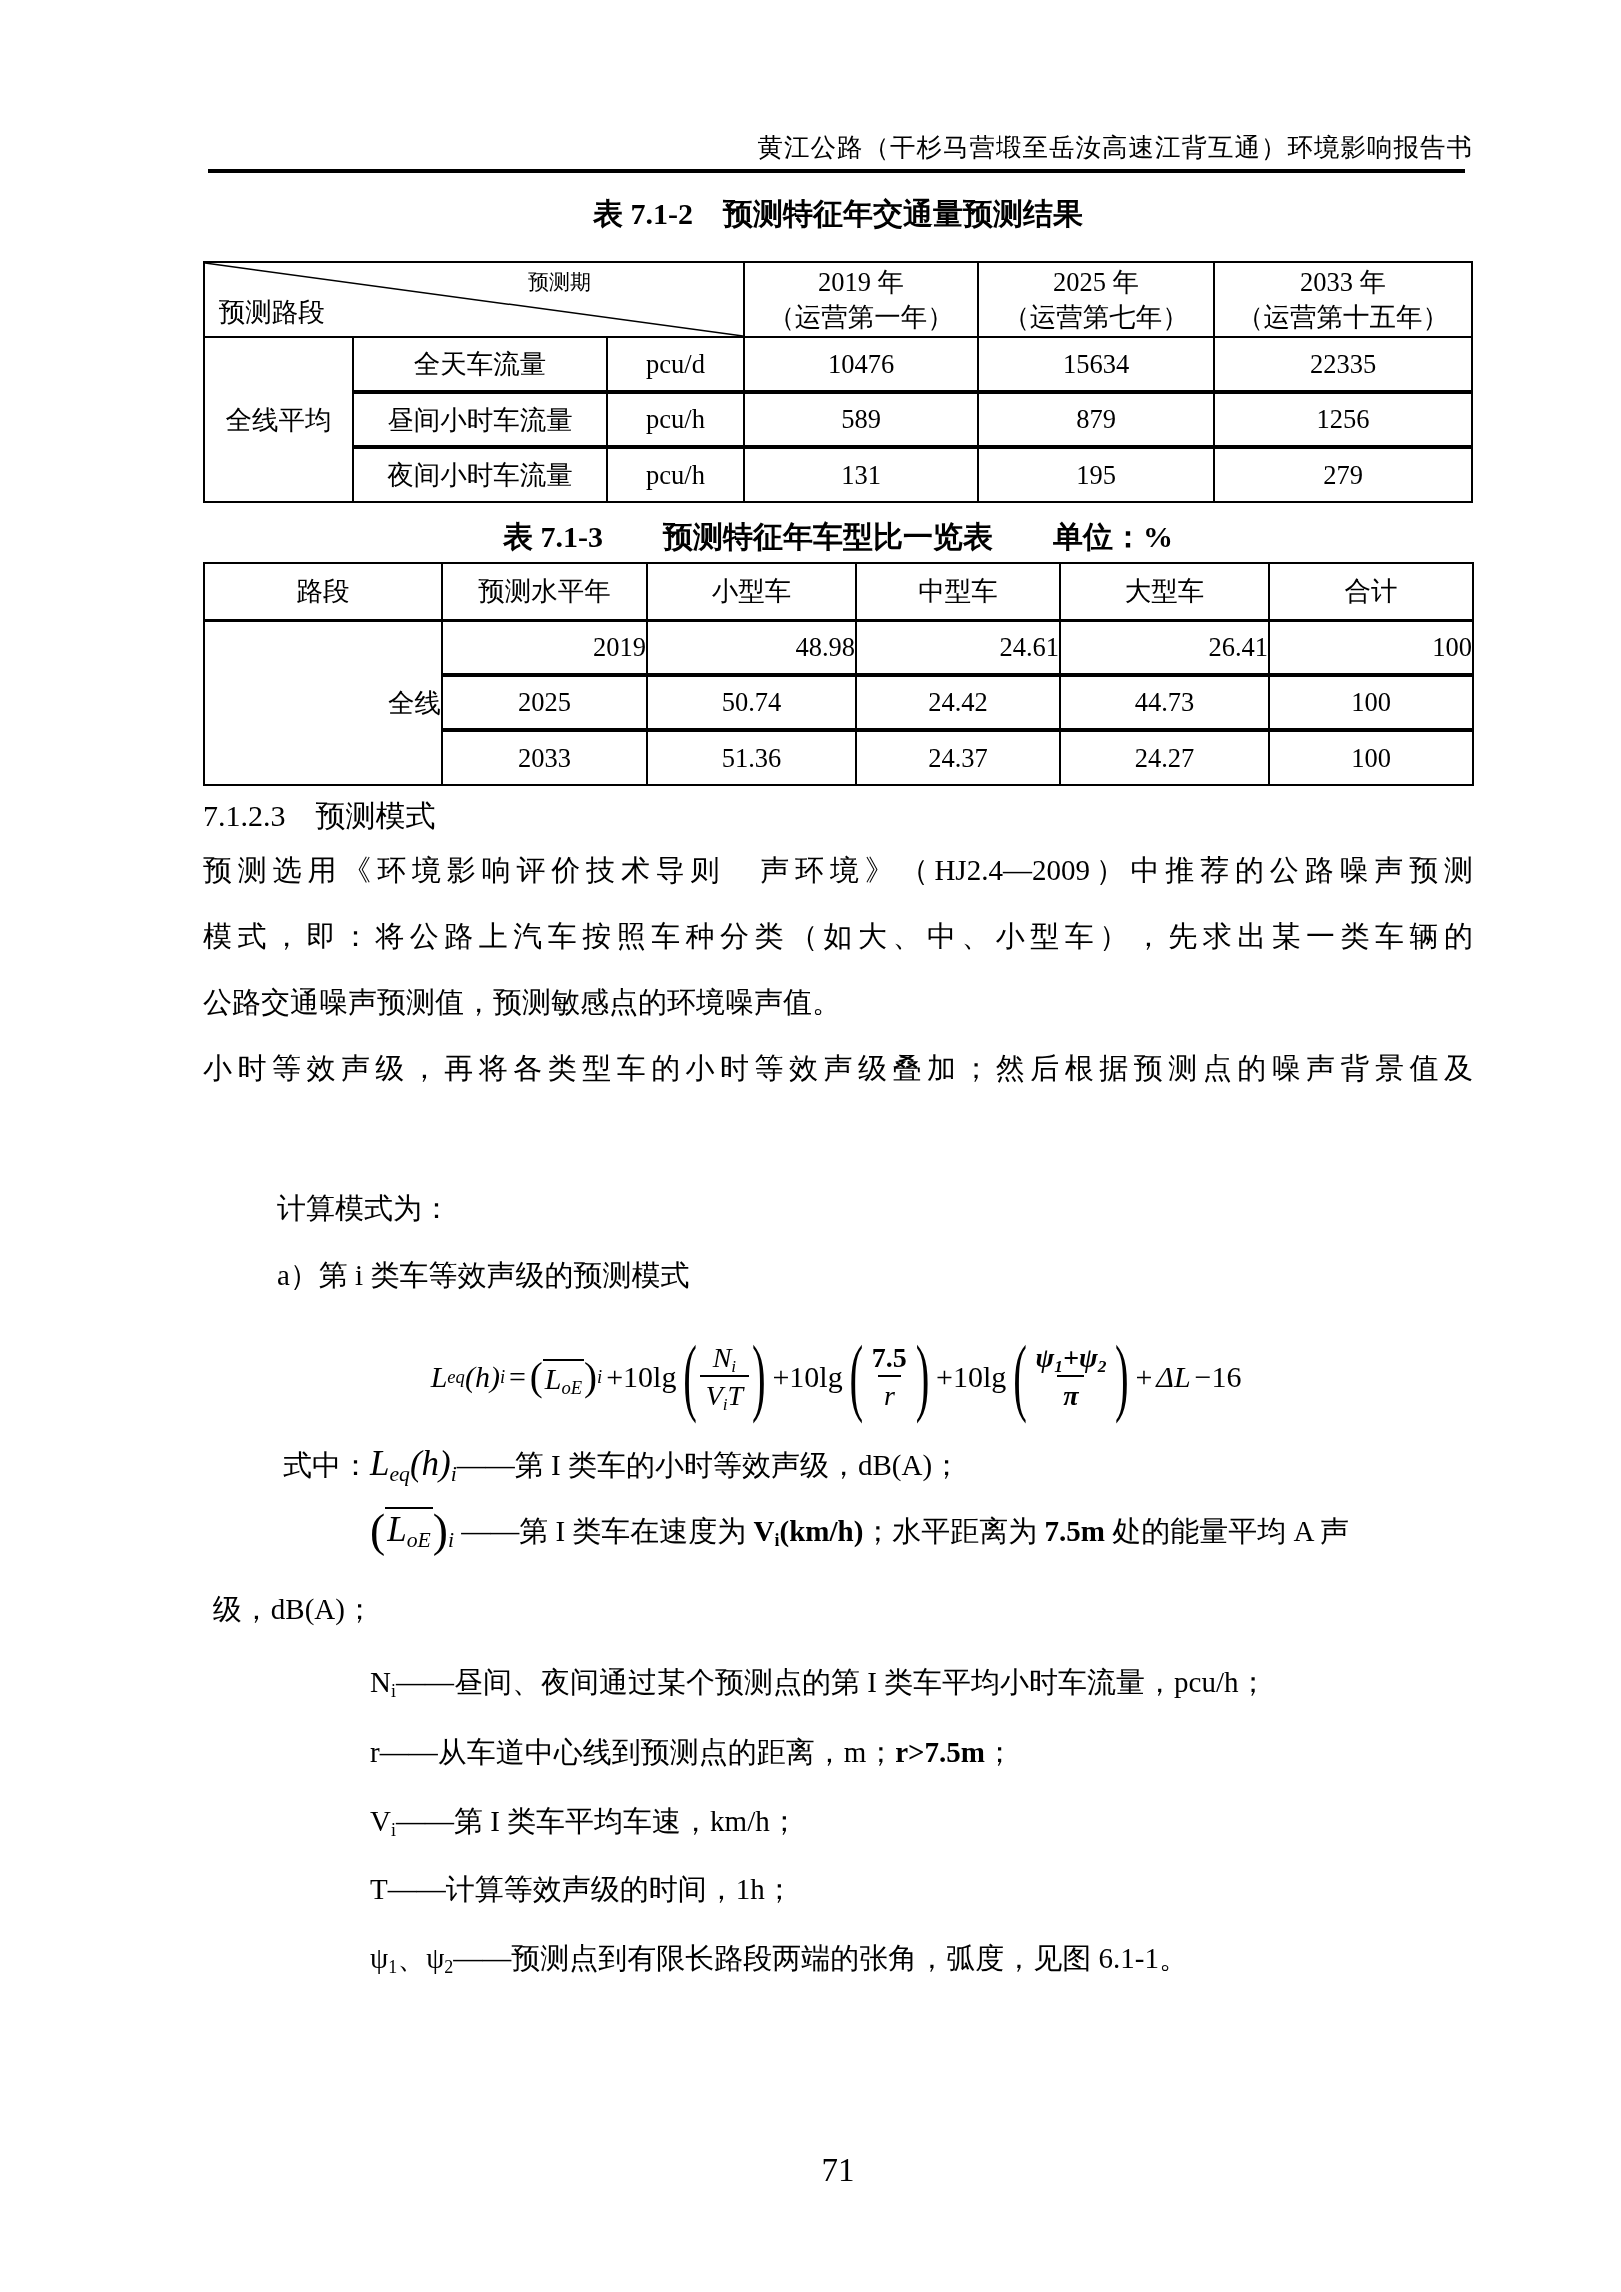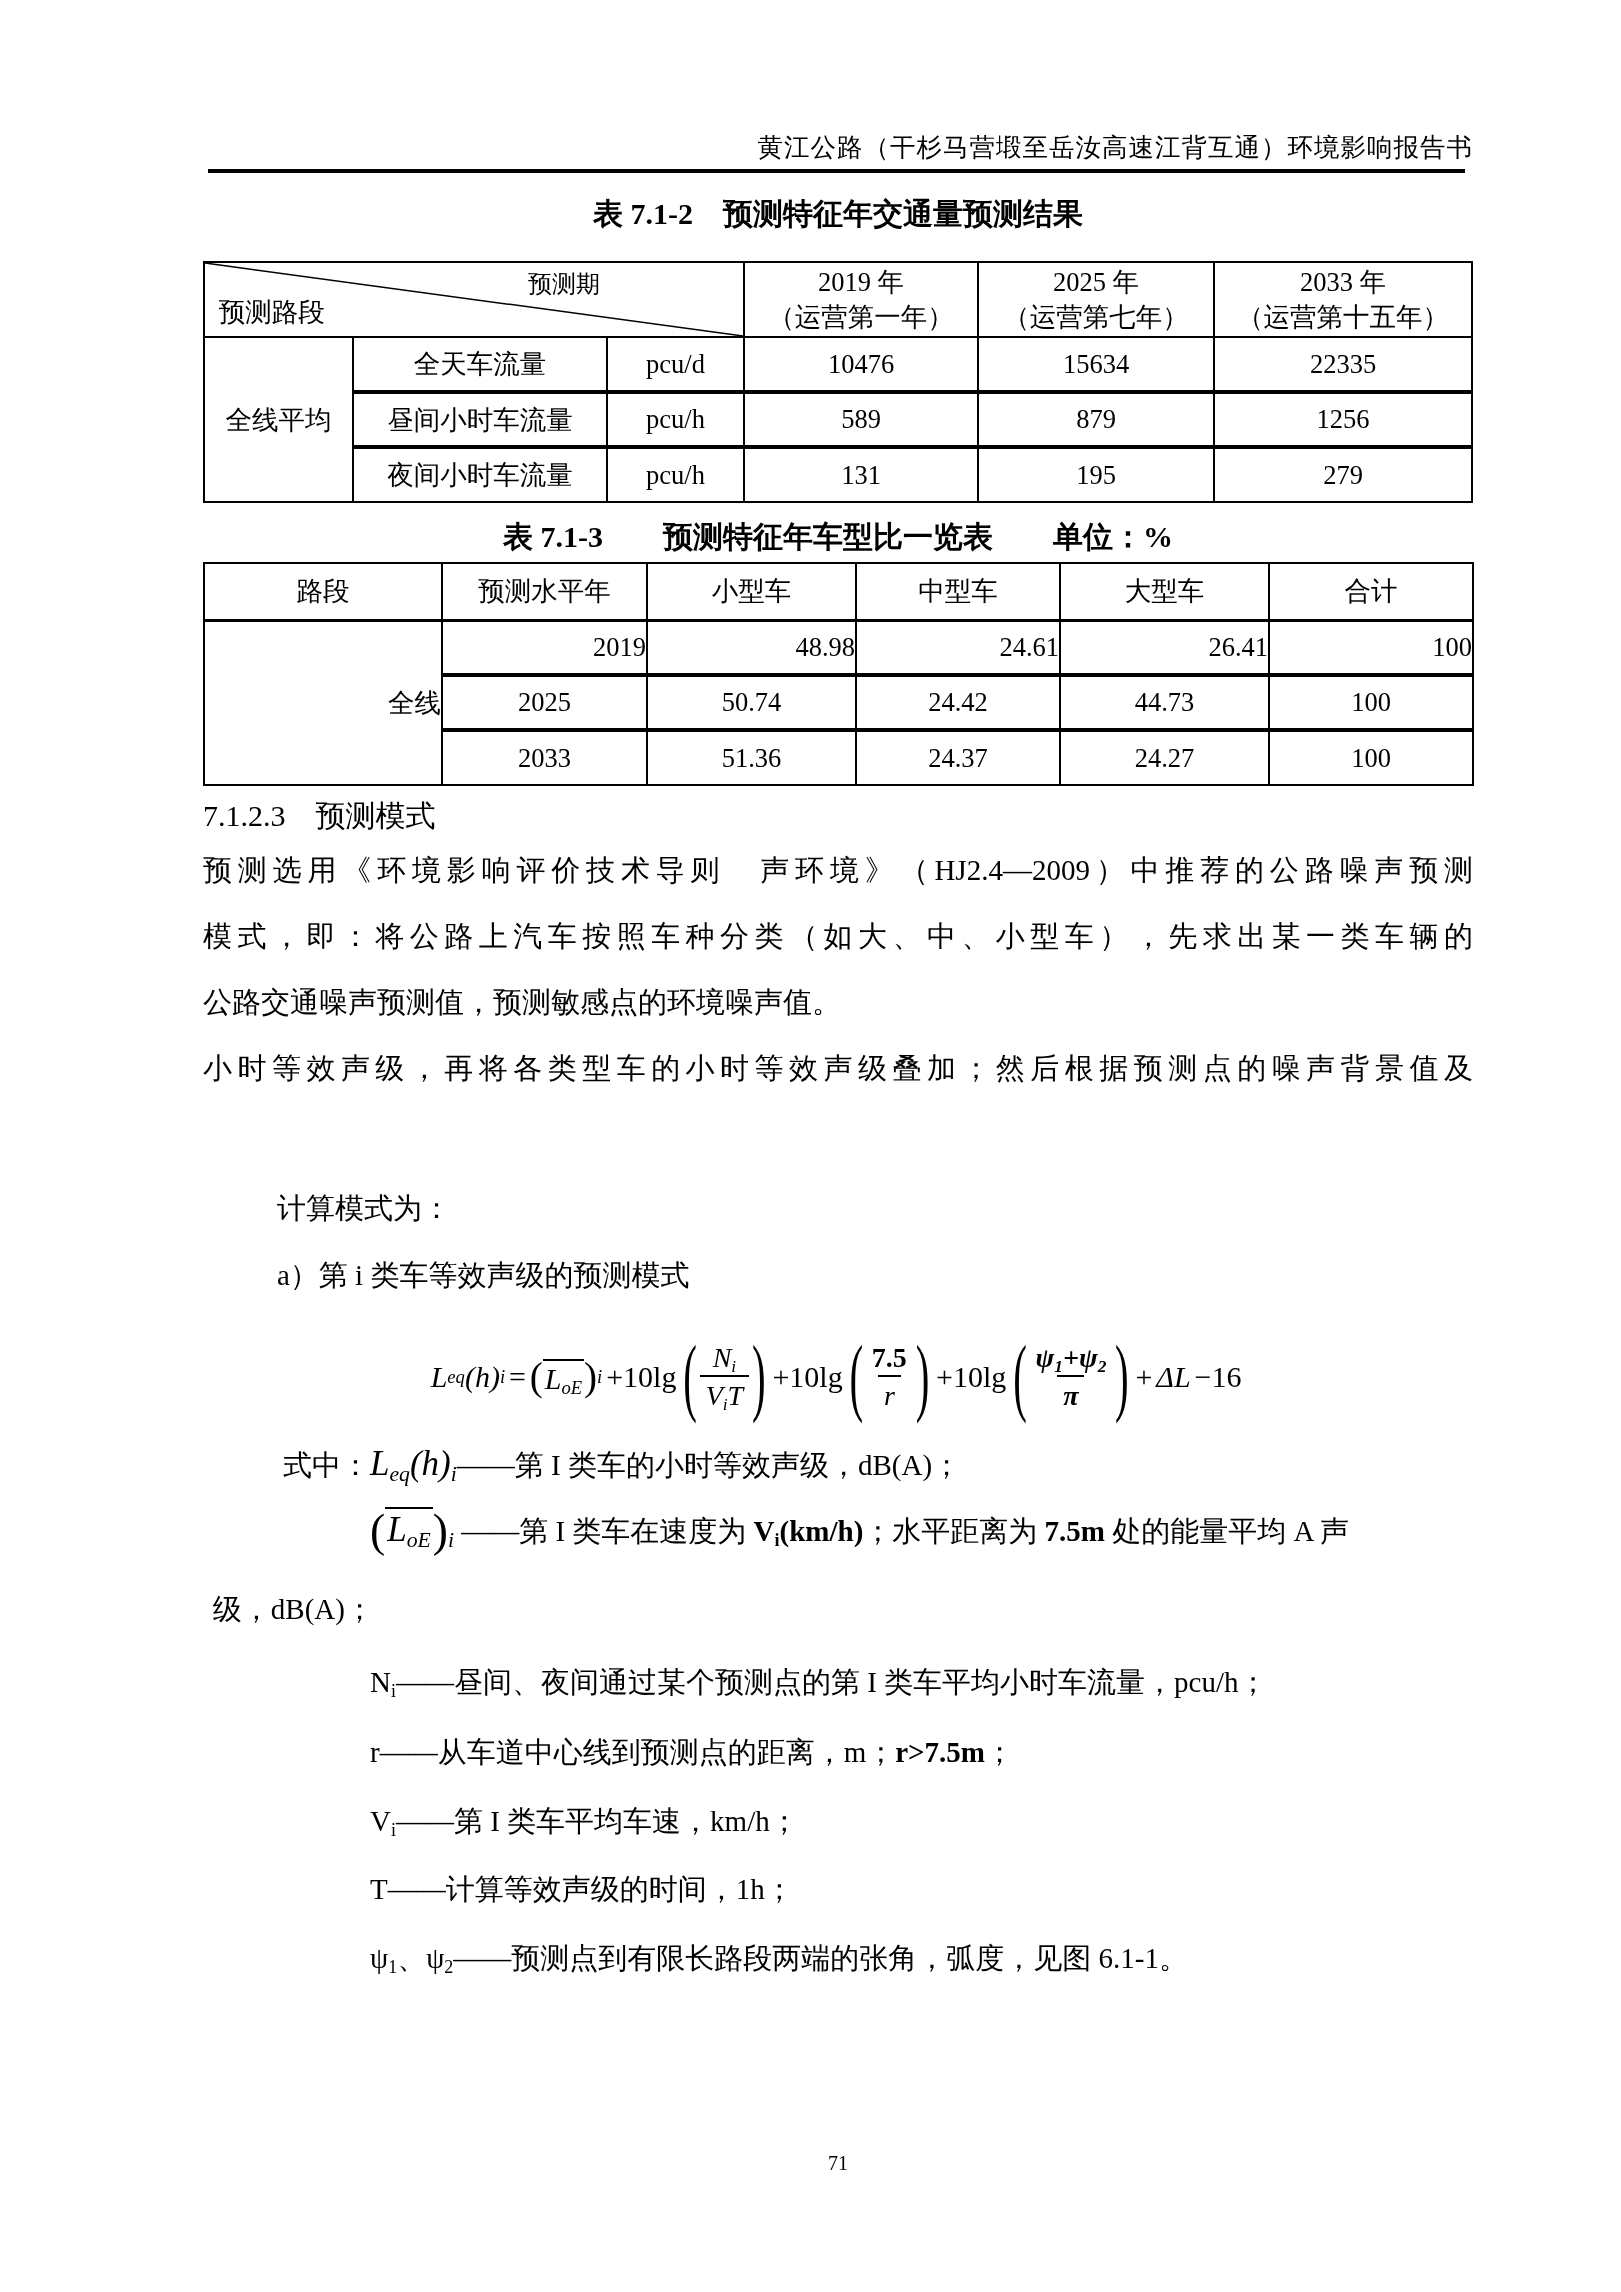--- a/index.html
+++ b/index.html
@@ -33,21 +33,21 @@
   table.t td{
     border:2px solid #000;text-align:center;vertical-align:middle;
     font-size:26.5px;padding:0;overflow:hidden;
   }
   table.t1 tr.r2 td, table.t1 tr.r3 td{border-top-width:4.9px;}
   table.t2 tr.r1 td{border-top-width:3.9px;text-align:right;}
   table.t2 tr.r2 td, table.t2 tr.r3 td{border-top-width:4.9px;}
   .yearhdr div{line-height:35px;}
   .corner{position:relative;}
   .corner svg{position:absolute;left:0;top:0;width:100%;height:100%;}
-  .corner .c-top{position:absolute;top:4.9px;left:323px;font-size:24px;}
+  .corner .c-top{position:absolute;top:4.9px;left:323px;font-size:21px;}
   .corner .c-bot{position:absolute;bottom:6px;left:13.7px;font-size:26.5px;}
   
   .sec-heading{position:absolute;left:0;font-size:30px;white-space:pre;}
   .para{position:absolute;left:0;width:100%;font-size:29px;}
   .para .ln{height:66px;line-height:39px;}
   .para .j{text-align:justify;text-align-last:justify;}
   .para .ind{text-indent:59px;}
   .inline-ln{position:absolute;left:0;width:100%;font-size:29px;line-height:39px;white-space:nowrap;}
   .pl75{padding-left:74px;}
   .pl82{padding-left:80px;}
@@ -64,21 +64,21 @@
     position:absolute;left:0;width:100%;height:127px;
     display:flex;justify-content:center;align-items:center;
     font-size:30px;white-space:nowrap;
   }
   .formula .grp{display:inline-flex;align-items:center;}
   .frac{display:inline-flex;flex-direction:column;align-items:center;font-size:28px;line-height:1.2;}
   .frac .den{border-top:2.9px solid #000;padding:2px 5.9px 0 5.9px;}
   .frac .num{padding:0 5.9px;}
   .bp{display:inline-block;font-size:41px;line-height:1;transform:scaleY(2.1);margin:0 2.9px;font-weight:400;}
   .op{margin:0 3.9px;}
-  .pagenum{position:absolute;left:0;width:100%;text-align:center;font-size:20px;}
+  .pagenum{position:absolute;left:0;width:100%;text-align:center;font-size:33px;}
 </style>
 </head>
 <body>
 
 <div class="page">
   <div class="content">
 
     <div class="doc-header">黄江公路（干杉马营塅至岳汝高速江背互通）环境影响报告书</div>
     <div class="header-rule"></div>
 

